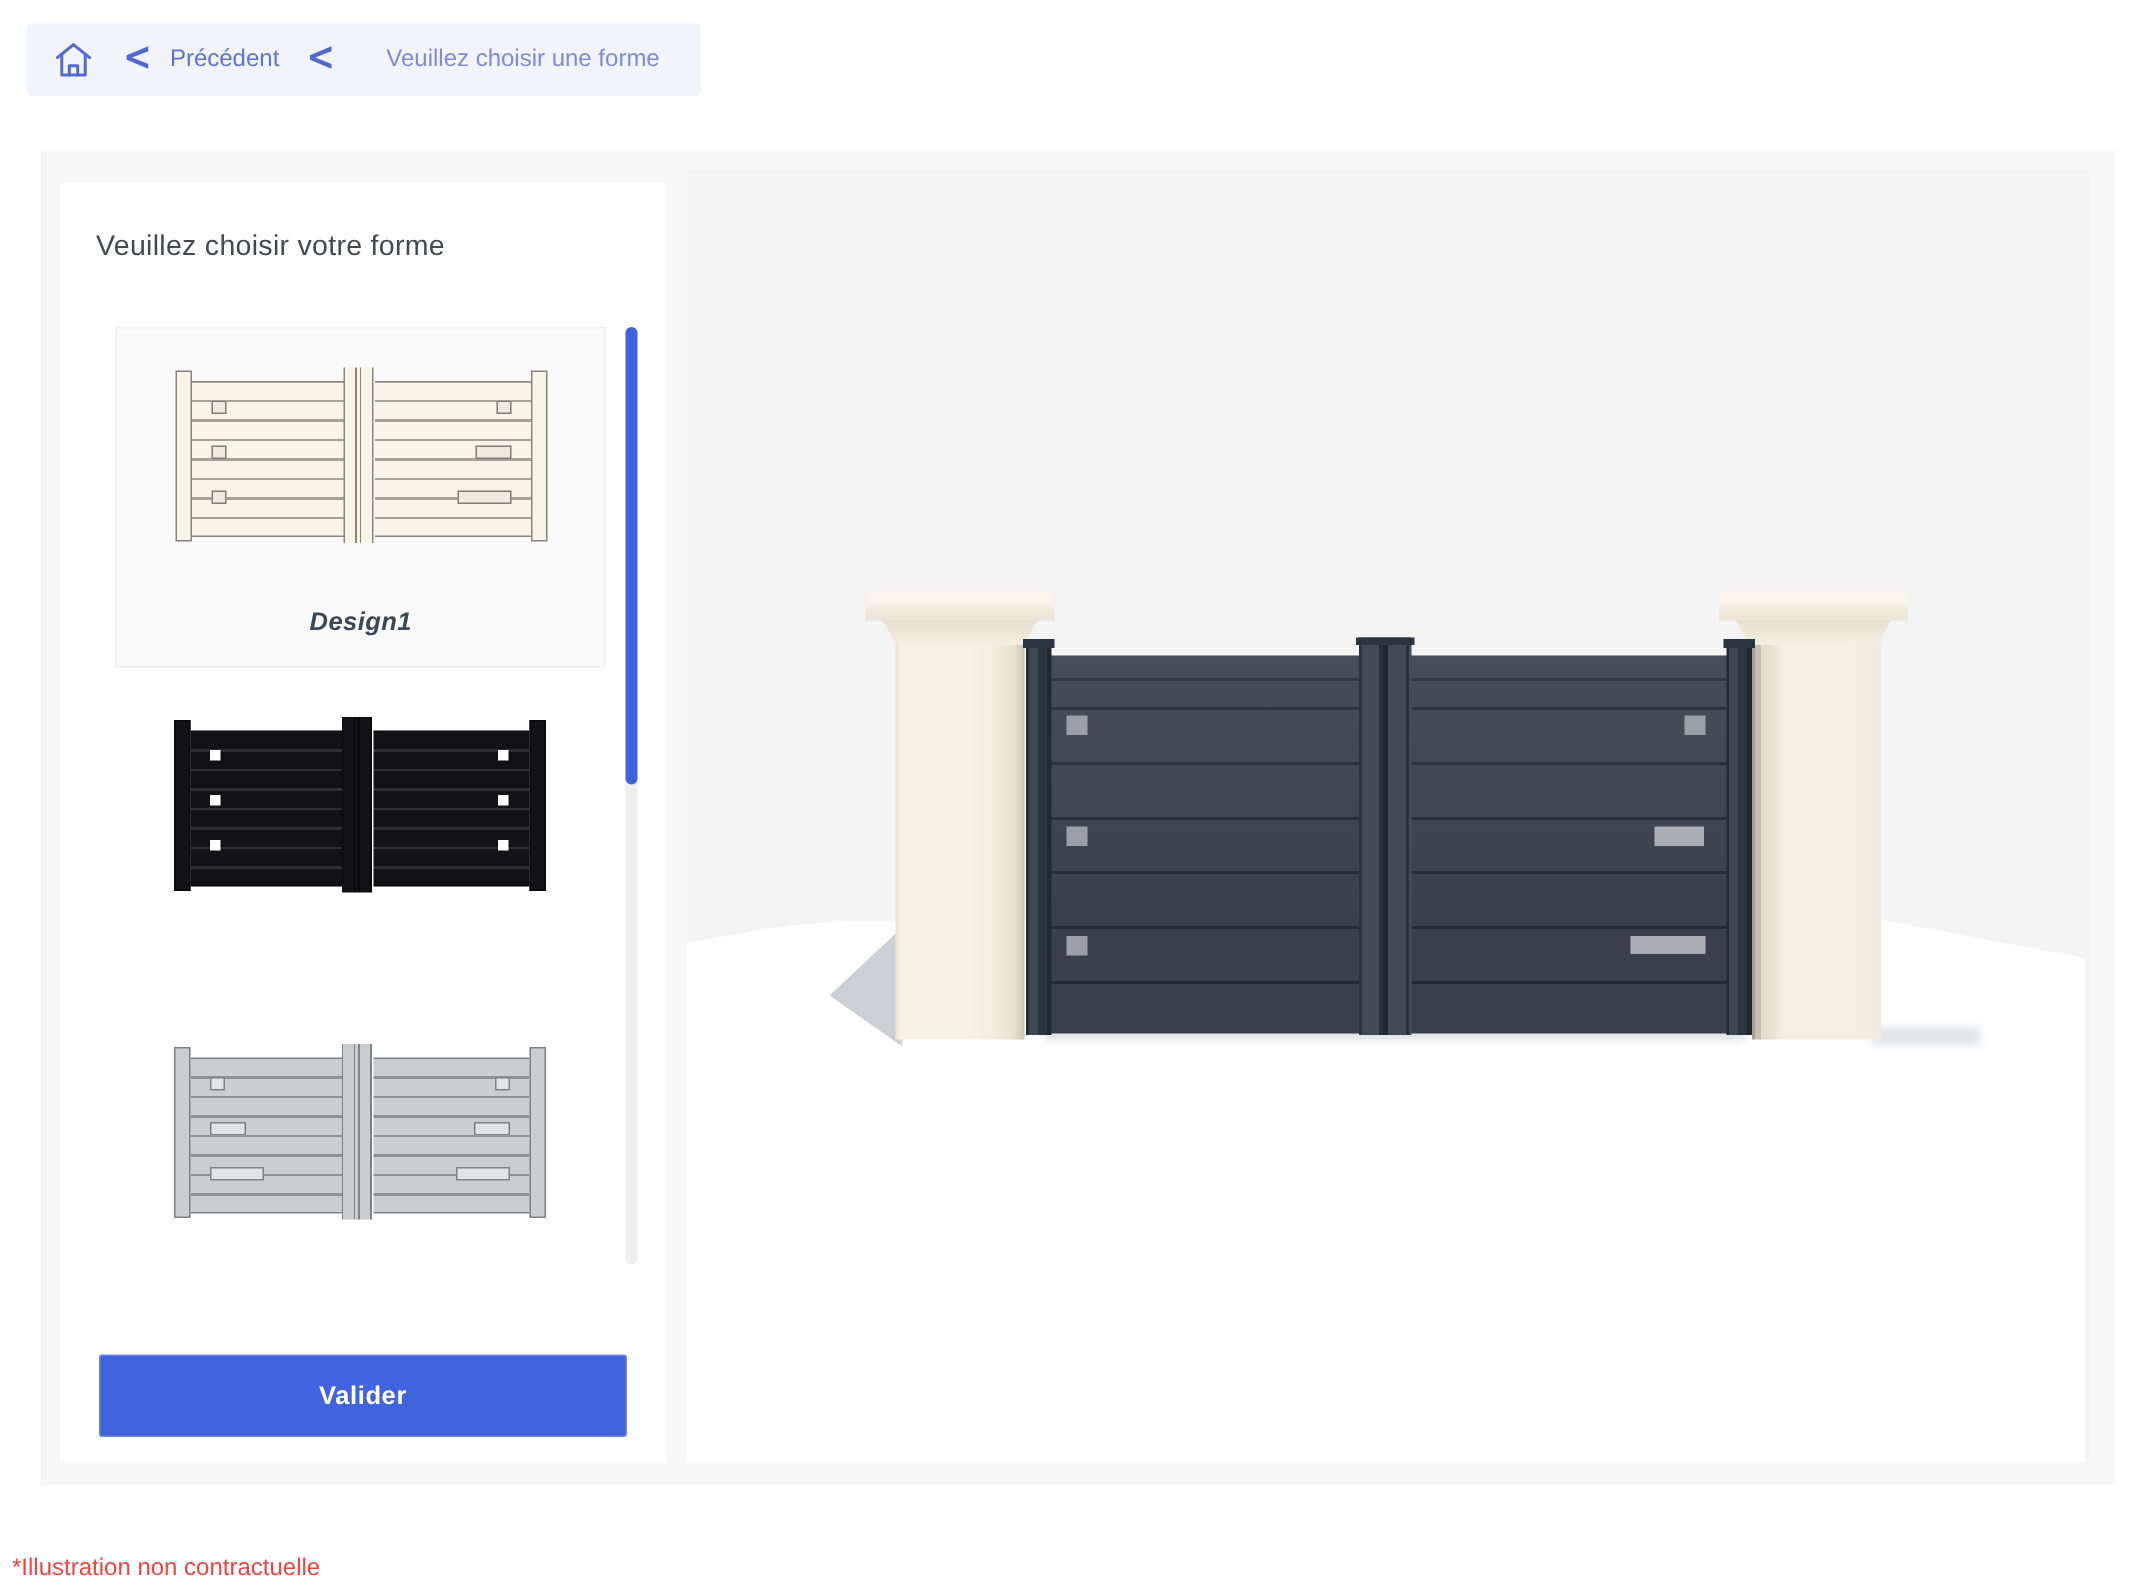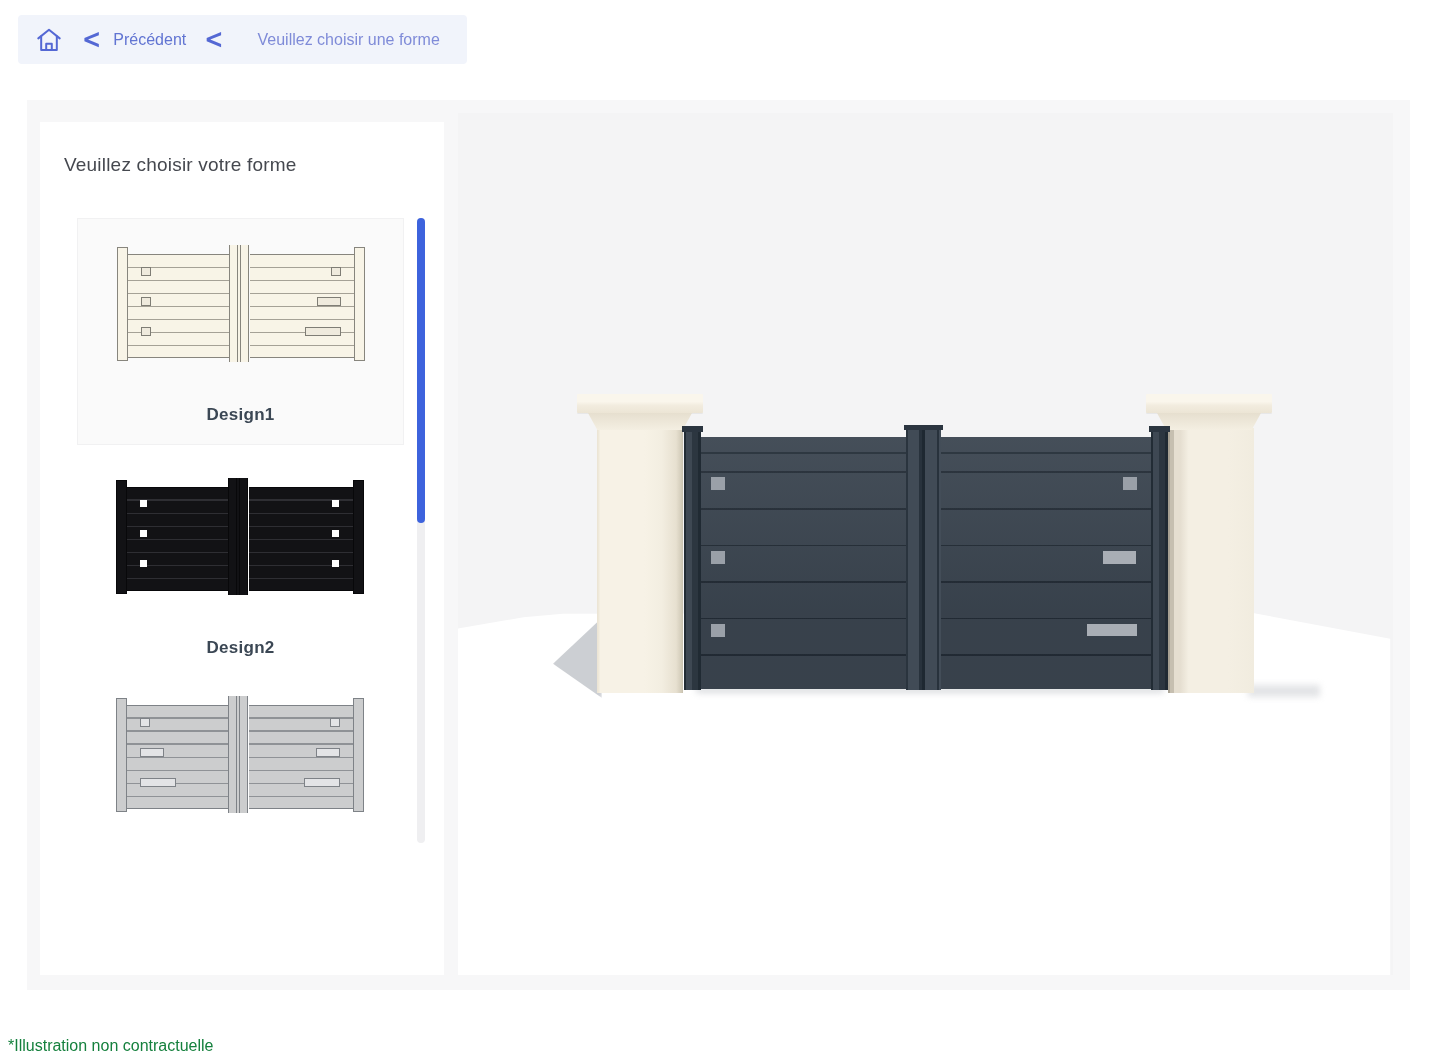--- a/index.html
+++ b/index.html
@@ -18,21 +18,21 @@
   
   .container{left:27px;top:100px;width:1383px;height:890px;background:#f7f7f8;}
 
   
   .panel{left:40px;top:122px;width:404px;height:853px;background:#ffffff;}
   .panel-title{left:64px;top:154px;font-size:19px;font-weight:normal;color:#45484f;letter-spacing:.2px;}
   .design-list{left:64px;top:218px;width:346px;height:627px;overflow:hidden;}
   .design-card{position:absolute;left:13px;width:327px;height:227px;cursor:pointer;background:#ffffff;}
   .design-card.selected{background:#fafafa;border:1px solid #f1f1f2;box-sizing:border-box;}
   .design-card .card-label{position:absolute;left:0;right:0;top:186px;text-align:center;
-      font-size:17px;font-weight:bold;color:#3b4754;letter-spacing:.3px;}
+      font-size:17px;font-weight:bold;color:#3b4754;letter-spacing:.3px;font-style:italic;}
   .dc0{top:0;} .dc1{top:234px;} .dc2{top:468px;}
 
   
   .thumb{position:absolute;left:39px;top:28px;width:248px;height:114px;}
   .dc2 .thumb{top:12px;}
   .t-leaf{position:absolute;top:7px;bottom:3px;
       background:repeating-linear-gradient(180deg,var(--tbg) 0 11.5px,var(--tline) 11.5px 13px);
       border-top:1px solid var(--tframe);border-bottom:1px solid var(--tframe);}
   .t-leaf-l{left:11px;width:104px;} .t-leaf-r{left:133px;width:104px;}
   .t-post{position:absolute;top:0;bottom:0;width:11px;background:var(--tbg);
@@ -96,21 +96,21 @@
   .stile-c::before{content:"";position:absolute;left:-2px;top:0;width:39px;height:5px;background:#2b3540;}
   .g-handle{position:absolute;background:#9aa0a8;}
   .gh1{left:253px;top:364px;width:14px;height:13px;}
   .gh2{left:253px;top:438px;width:14px;height:13px;}
   .gh3{left:253px;top:511px;width:14px;height:13px;}
   .gh4{left:665px;top:364px;width:14px;height:13px;}
   .gh5{left:645px;top:438px;width:33px;height:13px;background:#a9aeb5;}
   .gh6{left:629px;top:511px;width:50px;height:12px;background:#a9aeb5;}
 
   
-  .disclaimer{left:8px;top:1037px;font-size:16px;color:#15803d;text-align:right;}
+  .disclaimer{left:8px;top:1037px;font-size:16px;color:#ef4444;text-align:right;}
 </style>
 </head>
 <body>
 
 <div class="page">
 
   <div class="abs navbar">
     <div class="home-btn">
       <svg width="28" height="28" viewBox="0 0 24 24" fill="none" stroke="#5468d4" stroke-width="1.7" stroke-linejoin="round" stroke-linecap="round">
         <path d="M2.8 10.6 12 3.2l9.2 7.4"></path>
@@ -155,21 +155,20 @@
         <div class="t-post t-post-l"></div>
         <div class="t-post t-post-r"></div>
         <div class="t-post-c"></div>
         <span class="th hl1"></span>
         <span class="th hl2"></span>
         <span class="th hl3"></span>
         <span class="th hr1"></span>
         <span class="th hr2"></span>
         <span class="th hr3"></span>
       </div>
-      <div class="card-label">Design2</div>
     </div>
 
     <div class="design-card dc2 v3" style="--tbg: #cccdce; --tline: #8f9296; --tframe: #7e8287; --thbg: #e3e4e6; --thbr: #7e8287;">
       <div class="thumb">
         <div class="t-leaf t-leaf-l"></div>
         <div class="t-leaf t-leaf-r"></div>
         <div class="t-post t-post-l"></div>
         <div class="t-post t-post-r"></div>
         <div class="t-post-c"></div>
         <span class="th hl1"></span>
@@ -181,20 +180,23 @@
       </div>
       <div class="card-label"></div>
     </div>
 
   </div>
 
   <div class="abs sb-track">
     <div class="sb-thumb"></div>
   </div>
 
+  <div class="abs validate-btn">
+    <span>Valider</span>
+  </div>
 
   <div class="abs viewport">
     <div class="ground"></div>
 
     <div class="abs pillar-shadow-l"></div>
     <div class="abs gate-shadow"></div>
     <div class="abs pillar-shadow-r"></div>
 
     <div class="pillar-body pillar-body-l"></div>
     <div class="cap-slab cap-slab-l"></div>

